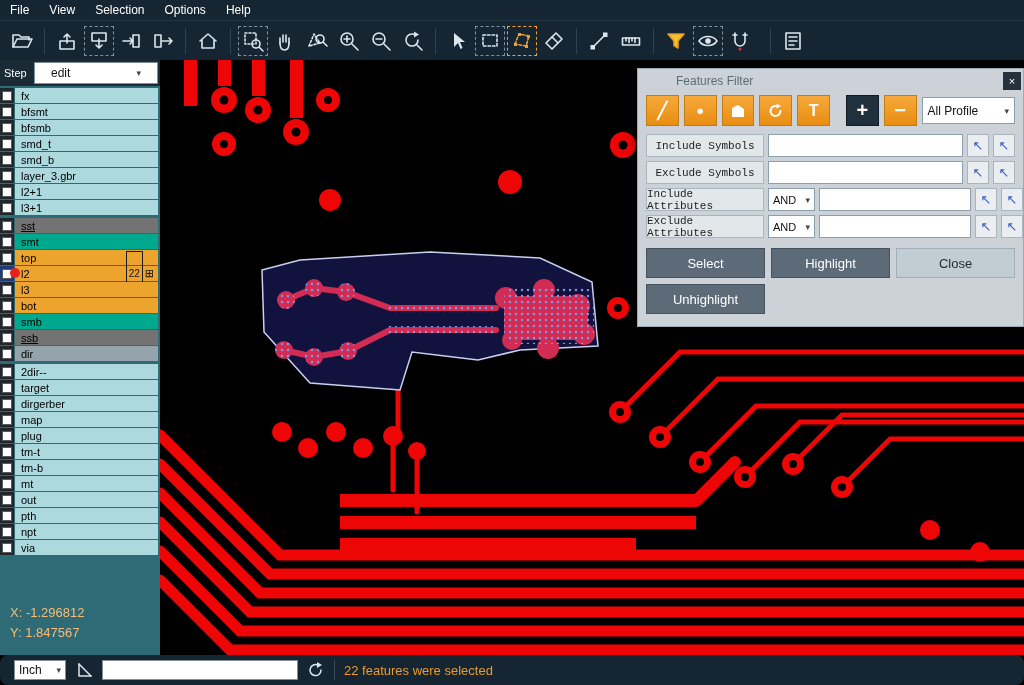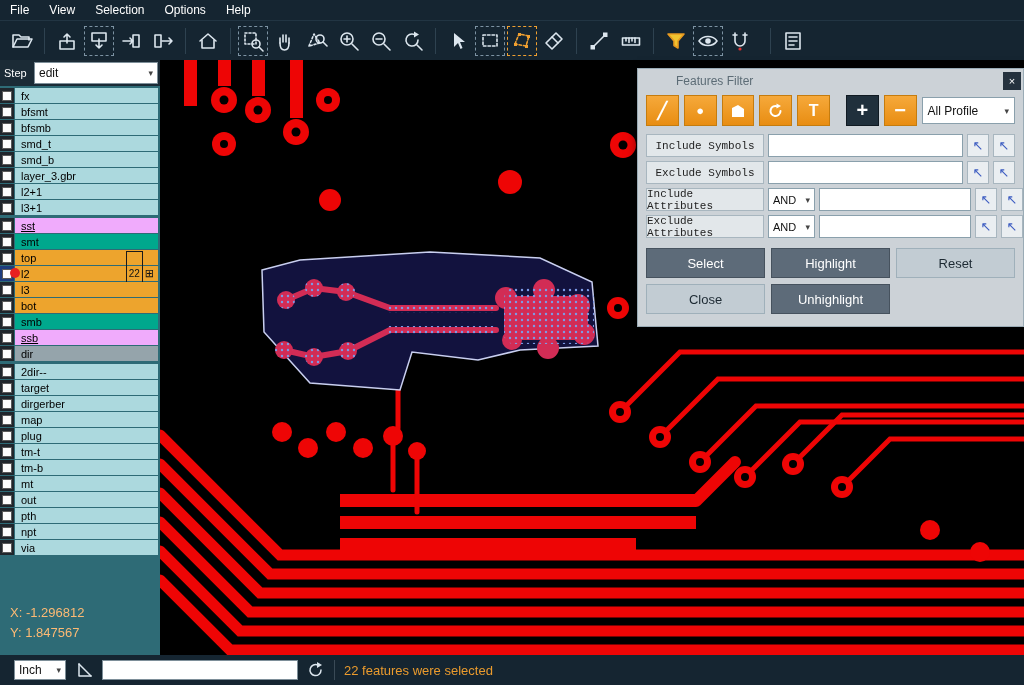--- a/index.html
+++ b/index.html
@@ -21,34 +21,34 @@
   .tbtn.toggled{outline:1px dashed #7d93a3;outline-offset:-1px;}
   .tbtn.active{outline:1px dashed #f0a030;outline-offset:-1px;}
   .tbtn.active svg{stroke:#f0a030;}
   .tsep{width:1px;height:26px;background:#2e4250;margin:0 6px;}
 
   
   .sidebar{position:absolute;top:60px;left:0;width:160px;height:595px;background:#2e6b76;z-index:4;}
   .steprow{height:26px;display:flex;align-items:center;background:#1b2b36;padding:0 2px;}
   .steplabel{color:#fff;font-size:11px;width:30px;padding-left:2px;}
   .stepselect{flex:1;height:20px;background:#fff;border:1px solid #7e8f99;font-size:12px;color:#111;
-              display:flex;align-items:center;padding:0 4px;justify-content:space-between;}
+              display:flex;align-items:center;padding:0 16px;justify-content:space-between;}
   .chev{font-size:9px;color:#444;}
   .layerlist{position:absolute;top:28px;left:0;right:0;}
   .lrow{display:flex;align-items:stretch;height:15px;margin-bottom:1px;font-size:11px;color:#000;}
   .lrow.gap{margin-top:3px;}
   .lcheckcell{width:14px;background:#20262c;display:flex;align-items:center;justify-content:center;
               position:relative;margin-right:1px;}
   .lrow.active .lcheckcell{background:#1d3c7e;}
   .lcheck{width:8px;height:8px;background:#fdfdfd;border:1px solid #5a5a5a;}
   .ldot{position:absolute;right:-6px;top:2px;width:10px;height:10px;border-radius:50%;
         background:#e82020;z-index:3;}
   .lname{flex:1;display:flex;align-items:center;padding:0 4px 0 6px;margin-right:2px;}
   .c-cyan{background:#acd9de;} .c-green{background:#00a88d;} .c-orange{background:#eda42d;}
-  .c-white{background:#f0abfc;text-decoration:underline;} .c-gray{background:#95a4ab;}
+  .c-white{background:#737373;text-decoration:underline;} .c-gray{background:#95a4ab;}
   .lbadge{margin-left:auto;border:1px solid #1a1a1a;font-size:10px;line-height:10px;
           padding:17px 2px;color:#111;}
   .lgrid{font-size:11px;margin-left:2px;color:#111;}
   .coords{position:absolute;left:10px;bottom:12px;color:#fdba74;font-size:13px;line-height:20px;}
 
   
   .canvas{position:absolute;top:60px;left:160px;width:864px;height:595px;background:#000;z-index:1;}
   .canvas svg{display:block;}
 
   
@@ -81,21 +81,21 @@
   .darrow{width:22px;min-width:22px;height:23px;background:#eaeef1;border:1px solid #a8b6bf;
           color:#3b5bc0;font-size:13px;display:flex;align-items:center;justify-content:center;
           box-sizing:border-box;}
   .dbtns{display:grid;grid-template-columns:1fr 1fr 1fr;gap:6px;padding:8px;}
   .dbtn{height:28px;display:flex;align-items:center;justify-content:center;font-size:13px;}
   .dbtn.dark{background:#5d6b79;color:#fff;border:1px solid #46525e;}
   .dbtn.light{background:#c2ccd3;color:#1d2a33;border:1px solid #9fb0ba;}
 
   
   .statusbar{position:absolute;left:0;bottom:0;width:1024px;height:30px;background:#152531;
-             display:flex;align-items:center;padding-left:14px;box-sizing:border-box;gap:9px;z-index:6;}
+             display:flex;align-items:center;padding-left:14px;box-sizing:border-box;gap:9px;z-index:6;border-radius:8px;}
   .unitselect{width:52px;height:20px;background:#fff;border:1px solid #7e8f99;font-size:12px;
               color:#111;display:flex;align-items:center;justify-content:space-between;
               padding:0 4px;box-sizing:border-box;}
   .sicon svg{width:18px;height:18px;stroke:#dce6ee;fill:none;stroke-width:1.5;
              stroke-linecap:round;stroke-linejoin:round;display:block;}
   .statusinput{width:196px;height:20px;background:#fff;border:1px solid #7e8f99;box-sizing:border-box;
                font-size:12px;padding:0 4px;font-family:inherit;}
   .ssep{width:1px;height:20px;background:#3a4a56;}
   .smsg{color:#eb9b2d;font-size:13px;}
 </style>
@@ -690,21 +690,20 @@
       <span class="chev">▾</span>
     </span>
     <input class="dinput" value="" style="">
     <span class="darrow">↖</span>
     <span class="darrow">↖</span>
   </div>
 
   <div class="dbtns">
     <span class="dbtn dark">Select</span>
     <span class="dbtn dark">Highlight</span>
-    <span class="dbtn light">Reset</span>
     <span class="dbtn light">Close</span>
     <span class="dbtn dark">Unhighlight</span>
   </div>
 </div>
 
 <div class="statusbar">
   <span class="unitselect">
     <span>Inch</span>
     <span class="chev">▾</span>
   </span>

